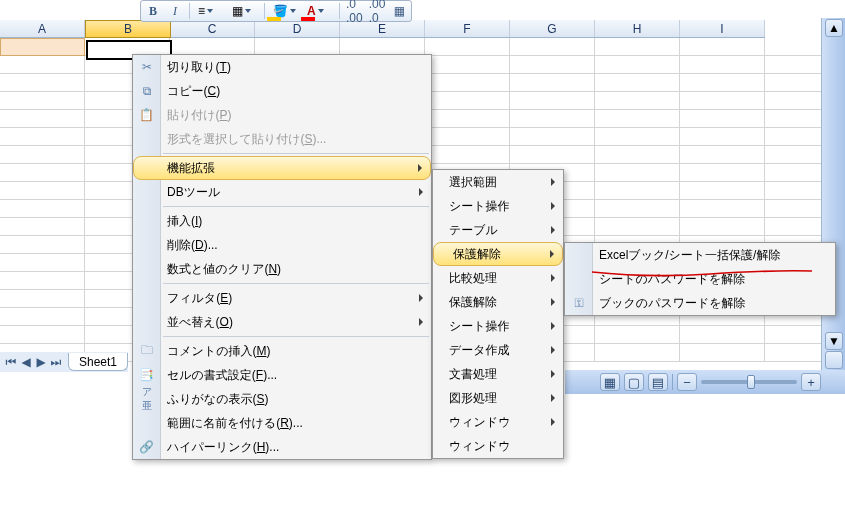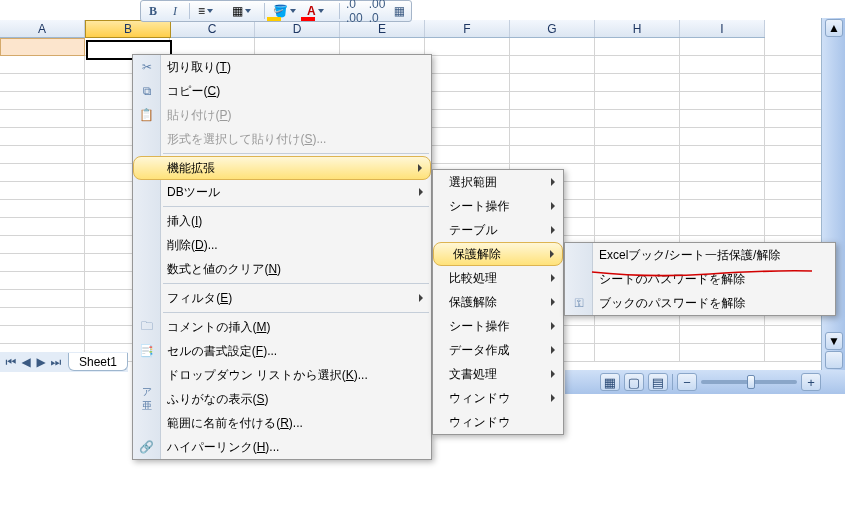--- a/index.html
+++ b/index.html
@@ -670,33 +670,34 @@
     <span>削除(<u>D</u>)...</span>
   </div>
   <div class="menu-item">
     <span>数式と値のクリア(<u>N</u>)</span>
   </div>
   <div class="menu-sep"></div>
   <div class="menu-item">
     <span>フィルタ(<u>E</u>)</span>
     <span class="sub-arrow"></span>
   </div>
+  <div class="menu-item">
+    <span>並べ替え(<u>O</u>)</span>
+    <span class="sub-arrow"></span>
+  </div>
   <div class="menu-sep"></div>
   <div class="menu-item">
     <span class="icon">🗀</span>
     <span>コメントの挿入(<u>M</u>)</span>
   </div>
   <div class="menu-item">
     <span class="icon">📑</span>
     <span>セルの書式設定(<u>F</u>)...</span>
   </div>
   <div class="menu-item">
-    <span>ドロップダウン リストから選択(<u>K</u>)...</span>
-  </div>
-  <div class="menu-item">
     <span class="icon" style="font-size:10px;">ア<br>亜</span>
     <span>ふりがなの表示(<u>S</u>)</span>
   </div>
   <div class="menu-item">
     <span>範囲に名前を付ける(<u>R</u>)...</span>
   </div>
   <div class="menu-item">
     <span class="icon">🔗</span>
     <span>ハイパーリンク(<u>H</u>)...</span>
   </div>
@@ -731,20 +732,24 @@
   <div class="menu-item">
       <span>シート操作</span>
       <span class="sub-arrow"></span>
     </div>
   <div class="menu-item">
       <span>データ作成</span>
       <span class="sub-arrow"></span>
     </div>
   <div class="menu-item">
       <span>文書処理</span>
+      <span class="sub-arrow"></span>
+    </div>
+  <div class="menu-item">
+      <span>図形処理</span>
       <span class="sub-arrow"></span>
     </div>
   <div class="menu-item">
       <span>ウィンドウ</span>
       <span class="sub-arrow"></span>
     </div>
   <div class="menu-item">
       <span>ウィンドウ</span>
     </div>
 </div>

